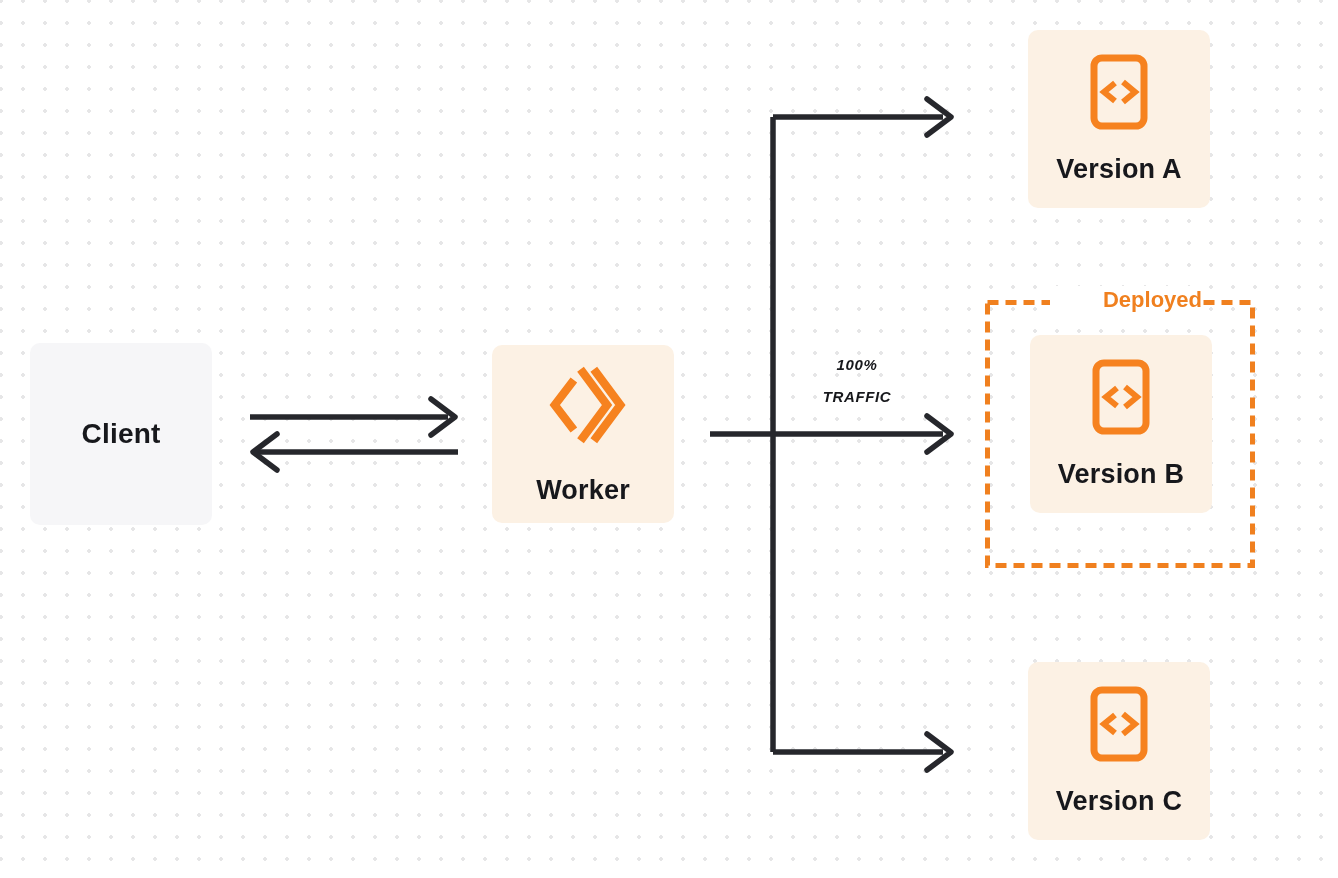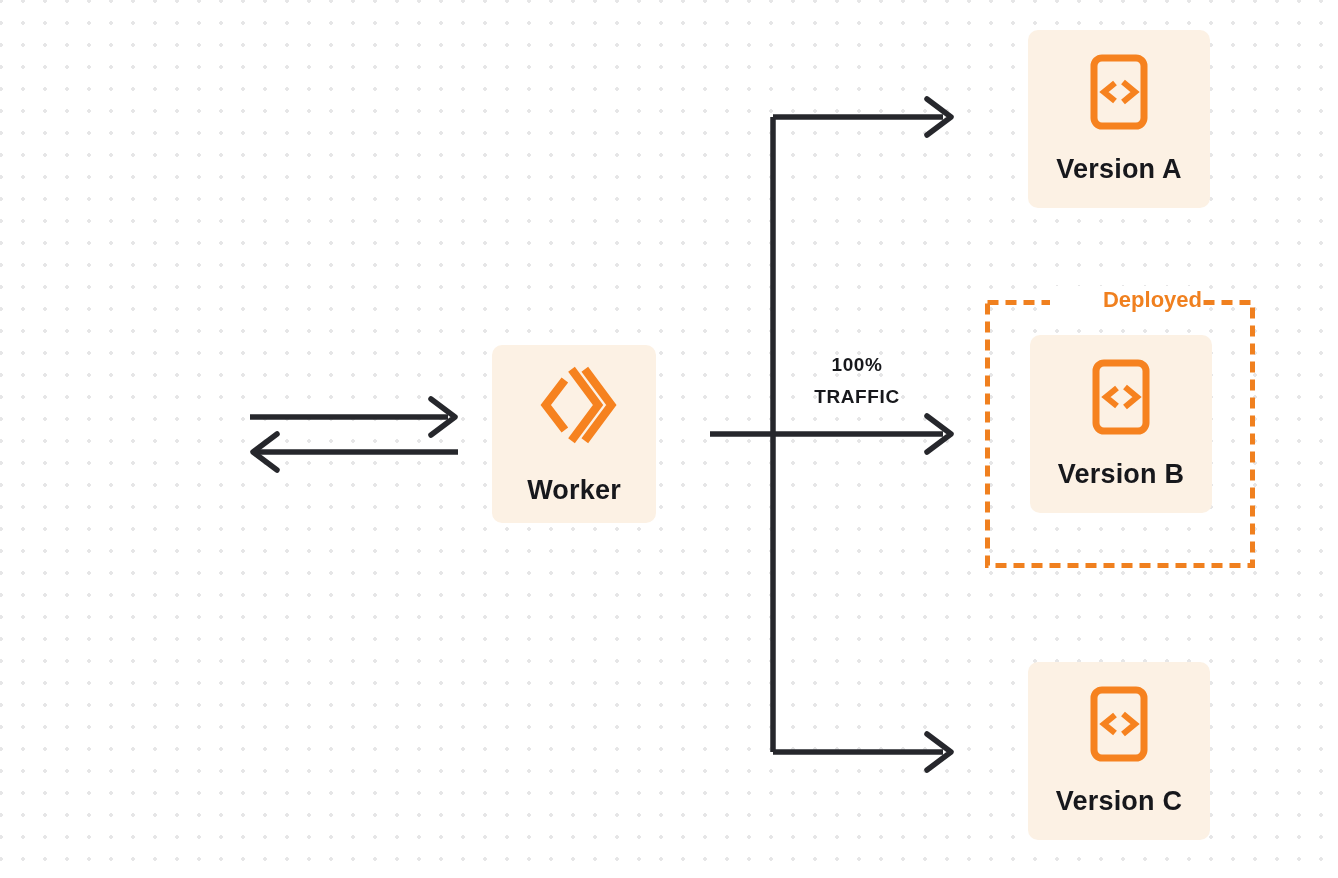--- a/index.html
+++ b/index.html
@@ -39,21 +39,21 @@
     letter-spacing: 0.2px;
   }
   .client {
     left: 30px; top: 343px;
     width: 182px; height: 182px;
     background: #f6f6f8;
   }
   .client .label { font-size: 28px; }
   .worker {
     left: 492px; top: 345px;
-    width: 164px; height: 178px;
+    width: 182px; height: 178px;
     background: #fcf1e4;
     gap: 24px;
   }
   .worker .label { font-size: 27px; }
   .version {
     width: 182px; height: 178px;
     background: #fcf1e4;
     gap: 20px;
   }
   .version .label { font-size: 27px; }
@@ -76,25 +76,26 @@
     font-weight: 700;
     color: #f0801f;
     background: #ffffff;
     line-height: 28px;
   }
   .traffic-label {
     position: absolute;
     left: 788px; top: 349px;
     width: 138px;
     text-align: center;
-    font-size: 19px;
+    font-size: 15px;
     font-weight: 700;
     color: #17181c;
     line-height: 32px;
     letter-spacing: 0.6px;
+    font-style: italic;
   }
   .traffic-label .line { display: block; }
 </style>
 </head>
 <body>
 
 <div class="canvas">
 
   <svg class="overlay" viewBox="0 0 1338 878" aria-hidden="true">
     <g stroke="#26272c" stroke-width="5.5" fill="none">
@@ -131,20 +132,23 @@
   <svg class="deployed-rect" viewBox="0 0 270 268" aria-hidden="true">
     <rect x="2.5" y="2.5" width="265" height="263" fill="none" stroke="#f0801f" stroke-width="5" stroke-dasharray="11 7"></rect>
   </svg>
   <div class="deployed-label">Deployed</div>
 
   <div class="traffic-label">
     <span class="line">100%</span>
     <span class="line">TRAFFIC</span>
   </div>
 
+  <div class="node client">
+    <span class="label">Client</span>
+  </div>
 
   <div class="node worker">
     <span>
       <svg width="88" height="84" viewBox="0 0 106 100" fill="none" aria-hidden="true">
         <g stroke="#f6821f" stroke-width="10" stroke-linejoin="miter" stroke-linecap="butt">
           <polyline points="42,20 19,50 42,80"></polyline>
           <polyline points="50,7 82,50 50,93"></polyline>
           <polyline points="66,7 98,50 66,93"></polyline>
         </g>
       </svg>

